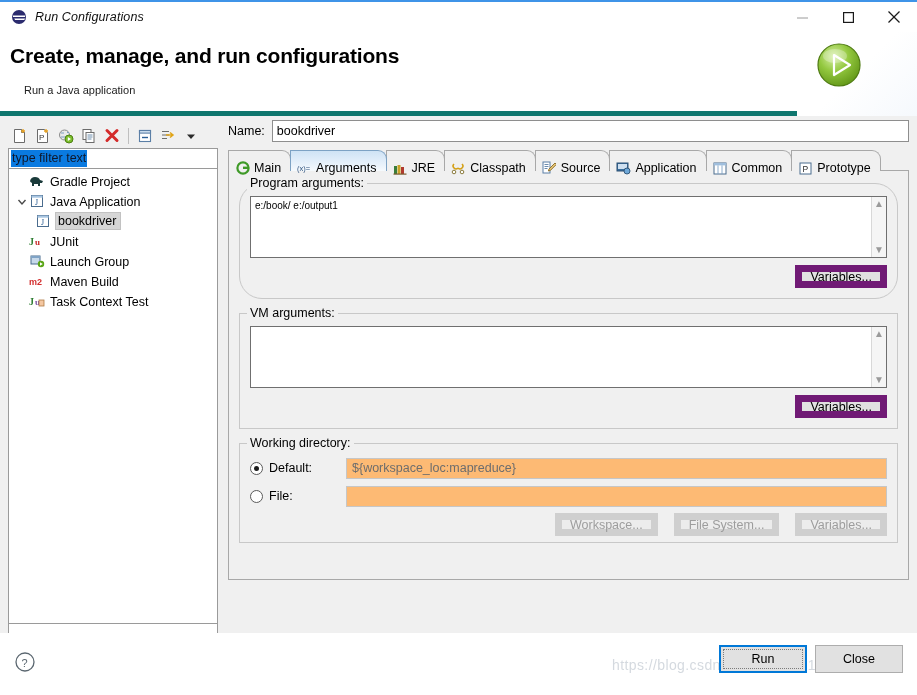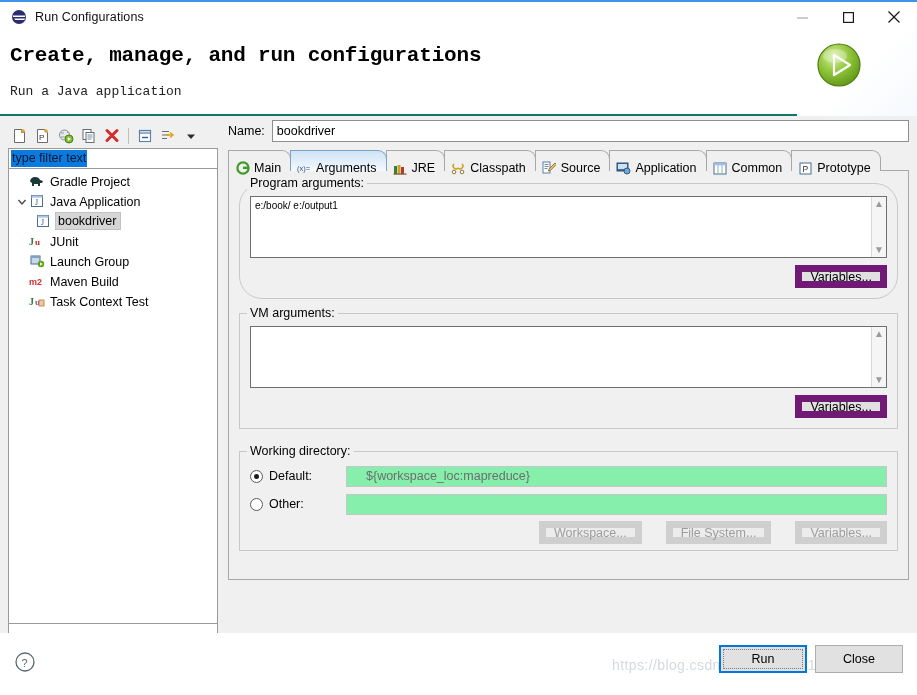--- a/index.html
+++ b/index.html
@@ -31,50 +31,50 @@
   #app-icon {
     width: 16px; height: 16px;
     margin-left: 11px; margin-right: 8px;
     position: relative;
     flex: 0 0 auto;
   }
   #title-text {
     font-size: 12.5px;
     color: #111;
     letter-spacing: 0.1px;
+    font-style: italic;
   }
   .winbtns {
     position: absolute; right: 0; top: 0;
     height: 30px; display: flex;
   }
   .winbtn {
     width: 46px; height: 30px;
     display: flex; align-items: center; justify-content: center;
   }
 
   
   #header {
     position: relative;
     height: 84px;
     background: #ffffff;
-    border-bottom: 2px solid #0f766e;
-    font-family: Liberation Mono, monospace;
+    border-bottom: 5px solid #0f766e;
   }
   #header-title {
     position: absolute;
     left: 10px; top: 12px;
     font-size: 21px;
     font-weight: bold;
     letter-spacing: -0.2px;
     color: #000;
   }
   #header-sub {
     position: absolute;
-    left: 10px; top: 52px;
-    font-size: 13px;
+    left: 24px; top: 52px;
+    font-size: 11px;
     color: #222;
   }
   #header-banner {
     position: absolute;
     right: 0; top: 0;
     width: 120px; height: 84px;
     overflow: hidden;
   }
   #header-banner .swoosh {
     position: absolute;
@@ -327,25 +327,25 @@
     position: absolute;
     left: 3px; top: 3px;
     width: 5px; height: 5px;
     border-radius: 50%;
     background: #1b1b1b;
   }
   .wd-input {
     flex: 1;
     height: 21px;
     border: 1px solid #c6c6c6;
-    background: #86efac;
+    background: #fdba74;
     font-size: 12.5px;
     color: #6d6d6d;
     display: flex; align-items: center;
-    padding: 0 19px;
+    padding: 0 5px;
   }
   .wd-input.blank { color: #000; }
 
   
   #mid-actions {
     position: absolute;
     right: 8px; top: 533px;
     display: flex; gap: 8px;
   }
   #bottom-bar {
@@ -725,40 +725,40 @@
             <div class="vscroll">
               <span class="chev">▲</span>
               <span class="chev">▼</span>
             </div>
           </div>
           <div class="btnrow">
             <div class="btn">Variables...</div>
           </div>
         </div>
 
-        <div class="group" style="margin-top:22px; padding-bottom:6px;text-align:right;">
+        <div class="group" style="margin-top:14px; padding-bottom:6px;text-align:right;">
           <span class="glabel">Working directory:</span>
 
           <div class="wd-row">
             <label class="radio-lab">
               <span class="radio on"></span>
               <span>Default:</span>
             </label>
             <div class="wd-input">${workspace_loc:mapreduce}</div>
           </div>
 
           <div class="wd-row">
             <label class="radio-lab">
               <span class="radio"></span>
-              <span>Other:</span>
+              <span>File:</span>
             </label>
             <div class="wd-input blank"></div>
           </div>
 
-          <div class="btnrow" style="gap:16px; margin-top:5px;">
+          <div class="btnrow" style="gap:8px; margin-top:5px;">
             <div class="btn disabled" style="margin-right:8px;">Workspace...</div>
             <div class="btn disabled" style="margin-right:8px;">File System...</div>
             <div class="btn disabled">Variables...</div>
           </div>
         </div>
 
       </div>
     </div>
 
     <div id="mid-actions">

